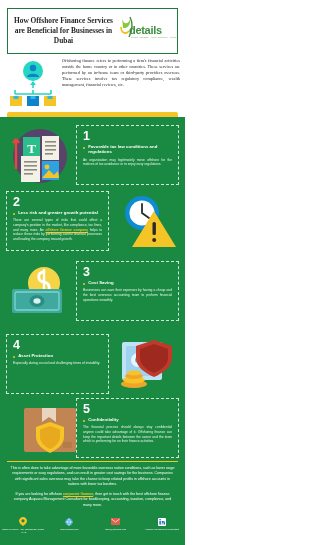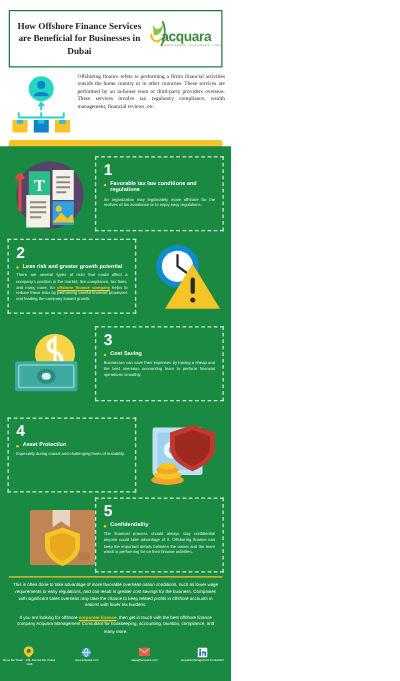--- a/index.html
+++ b/index.html
@@ -140,21 +140,21 @@
 <div class="page">
 
   <div class="header-box">
     <div class="header-title">How Offshore Finance Services are Beneficial for Businesses in Dubai</div>
     <div class="logo-wrap">
       <svg class="logo-mark" viewBox="0 0 20 24">
         <path d="M3 1 C3 9, 9 11, 11 4 C12 10, 8 14, 4 13 Z" fill="#8cc63f"></path>
         <path d="M11 2 C14 8, 13 16, 10 22" stroke="#3c8f3f" stroke-width="1.4" fill="none"></path>
         <path d="M2 12 C2 18, 7 20, 10 16" stroke="#f5b800" stroke-width="1.5" fill="none"></path>
       </svg>
-      <div class="logo-text">acquara</div>
+      <div class="logo-text">details</div>
       <div class="logo-sub">global insights . local answers . trusted</div>
     </div>
   </div>
 
   <div class="intro">
     <svg class="intro-icon" viewBox="0 0 50 48">
       <circle cx="25" cy="11" r="10" fill="#25d6c4"></circle>
       <circle cx="25" cy="8" r="3.2" fill="#0d83c9"></circle>
       <path d="M19 17 C19 12.5, 31 12.5, 31 17 Z" fill="#0d83c9"></path>
       <path d="M25 22 L25 28 M7 34 L43 34 M7 34 L7 30 M25 34 L25 30 M43 34 L43 30" stroke="#25d6c4" stroke-width="1.6" fill="none"></path>

